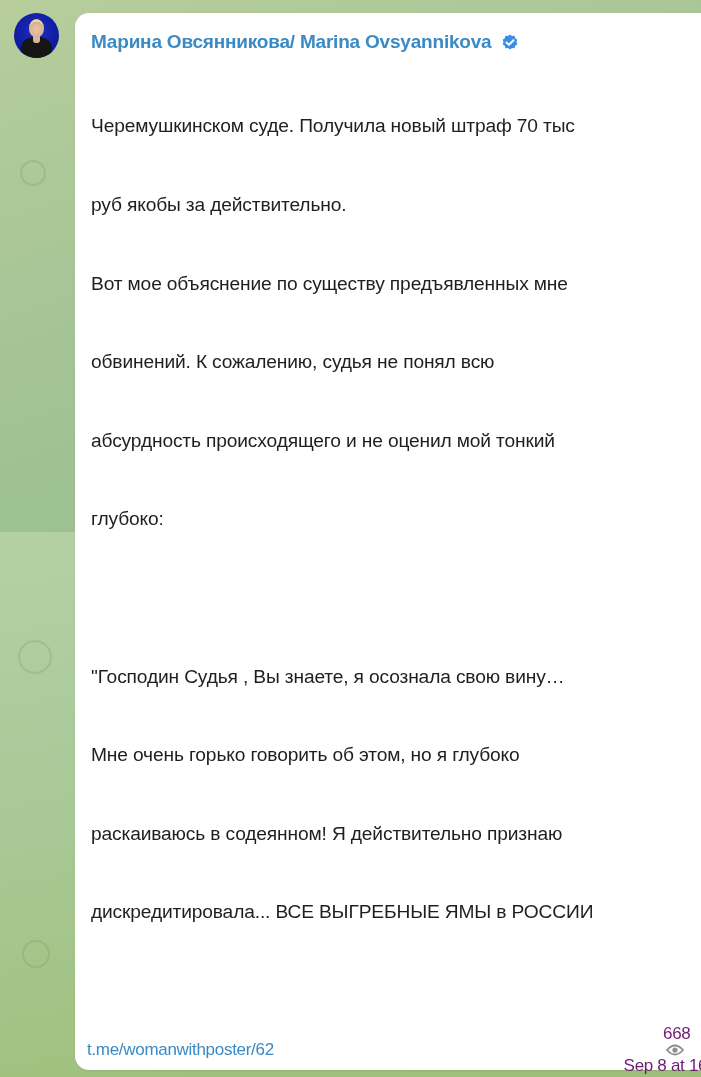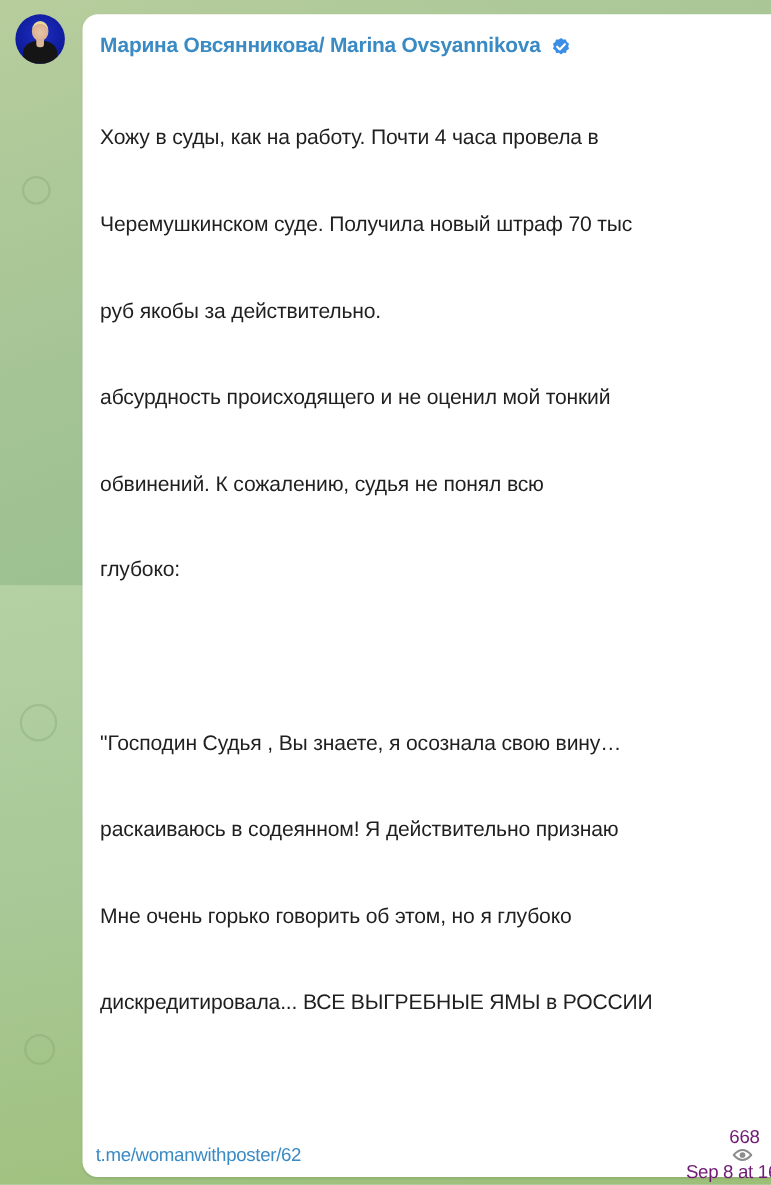--- a/index.html
+++ b/index.html
@@ -101,30 +101,30 @@
       <path fill="none" stroke="#ffffff" stroke-width="2.4" stroke-linecap="round" stroke-linejoin="round" d="M7.8 12.6l2.9 2.9 5.5-5.6"></path>
     </svg>
     <svg class="share" viewBox="0 0 34 30">
       <path fill="#2a9ae6" d="M2 13.5L31 2.5c1-.4 1.8.4 1.5 1.5l-5 23c-.3 1.2-1.3 1.5-2.2.8L17 21.5l-4 4c-.5.5-1.3.2-1.3-.5v-6.5L2.2 15.6c-1.2-.5-1.2-1.7-.2-2.1z"></path>
       <path fill="#ffffff" d="M12 19l15.5-14L14 21z" opacity="0"></path>
       <path fill="#1b7fc4" d="M11.7 18.5L26 6.5 15 20.5z" opacity="0.35"></path>
     </svg>
   </div>
 
   <div class="post-text">
-    <span class="para">Хожу в суды, как на работу. Почти 4 часа провела в</span>
     <span class="para">Черемушкинском суде. Получила новый штраф 70 тыс</span>
     <span class="para">руб якобы за действительно.</span>
+    <span class="para">Вот мое объяснение по существу предъявленных мне</span>
+    <span class="para">обвинений. К сожалению, судья не понял всю</span>
     <span class="para">абсурдность происходящего и не оценил мой тонкий</span>
-    <span class="para">обвинений. К сожалению, судья не понял всю</span>
     <span class="para">глубоко:</span>
     <span class="blank"></span>
     <span class="para">"Господин Судья , Вы знаете, я осознала свою вину…</span>
+    <span class="para">Мне очень горько говорить об этом, но я глубоко</span>
     <span class="para">раскаиваюсь в содеянном! Я действительно признаю</span>
-    <span class="para">Мне очень горько говорить об этом, но я глубоко</span>
     <span class="para">дискредитировала... ВСЕ ВЫГРЕБНЫЕ ЯМЫ в РОССИИ</span>
     
     
     
     
     
     
     
     
     

